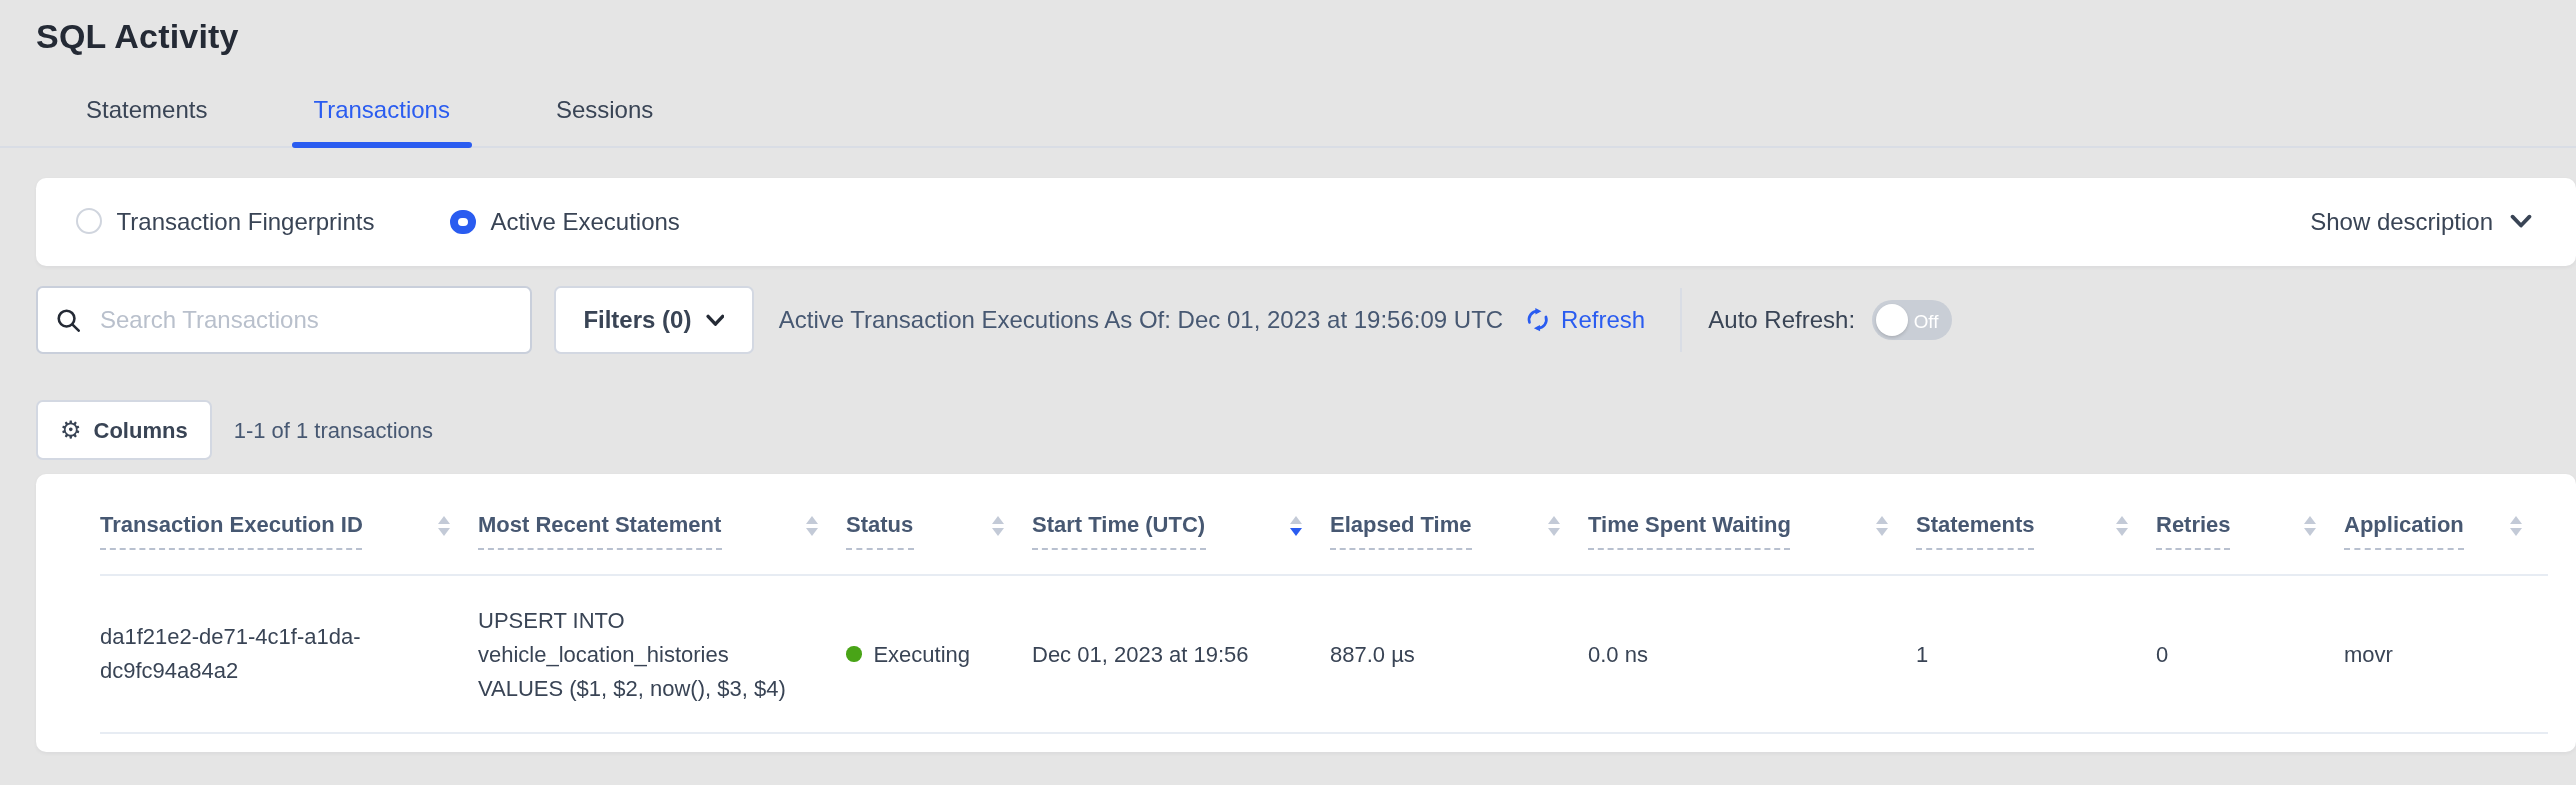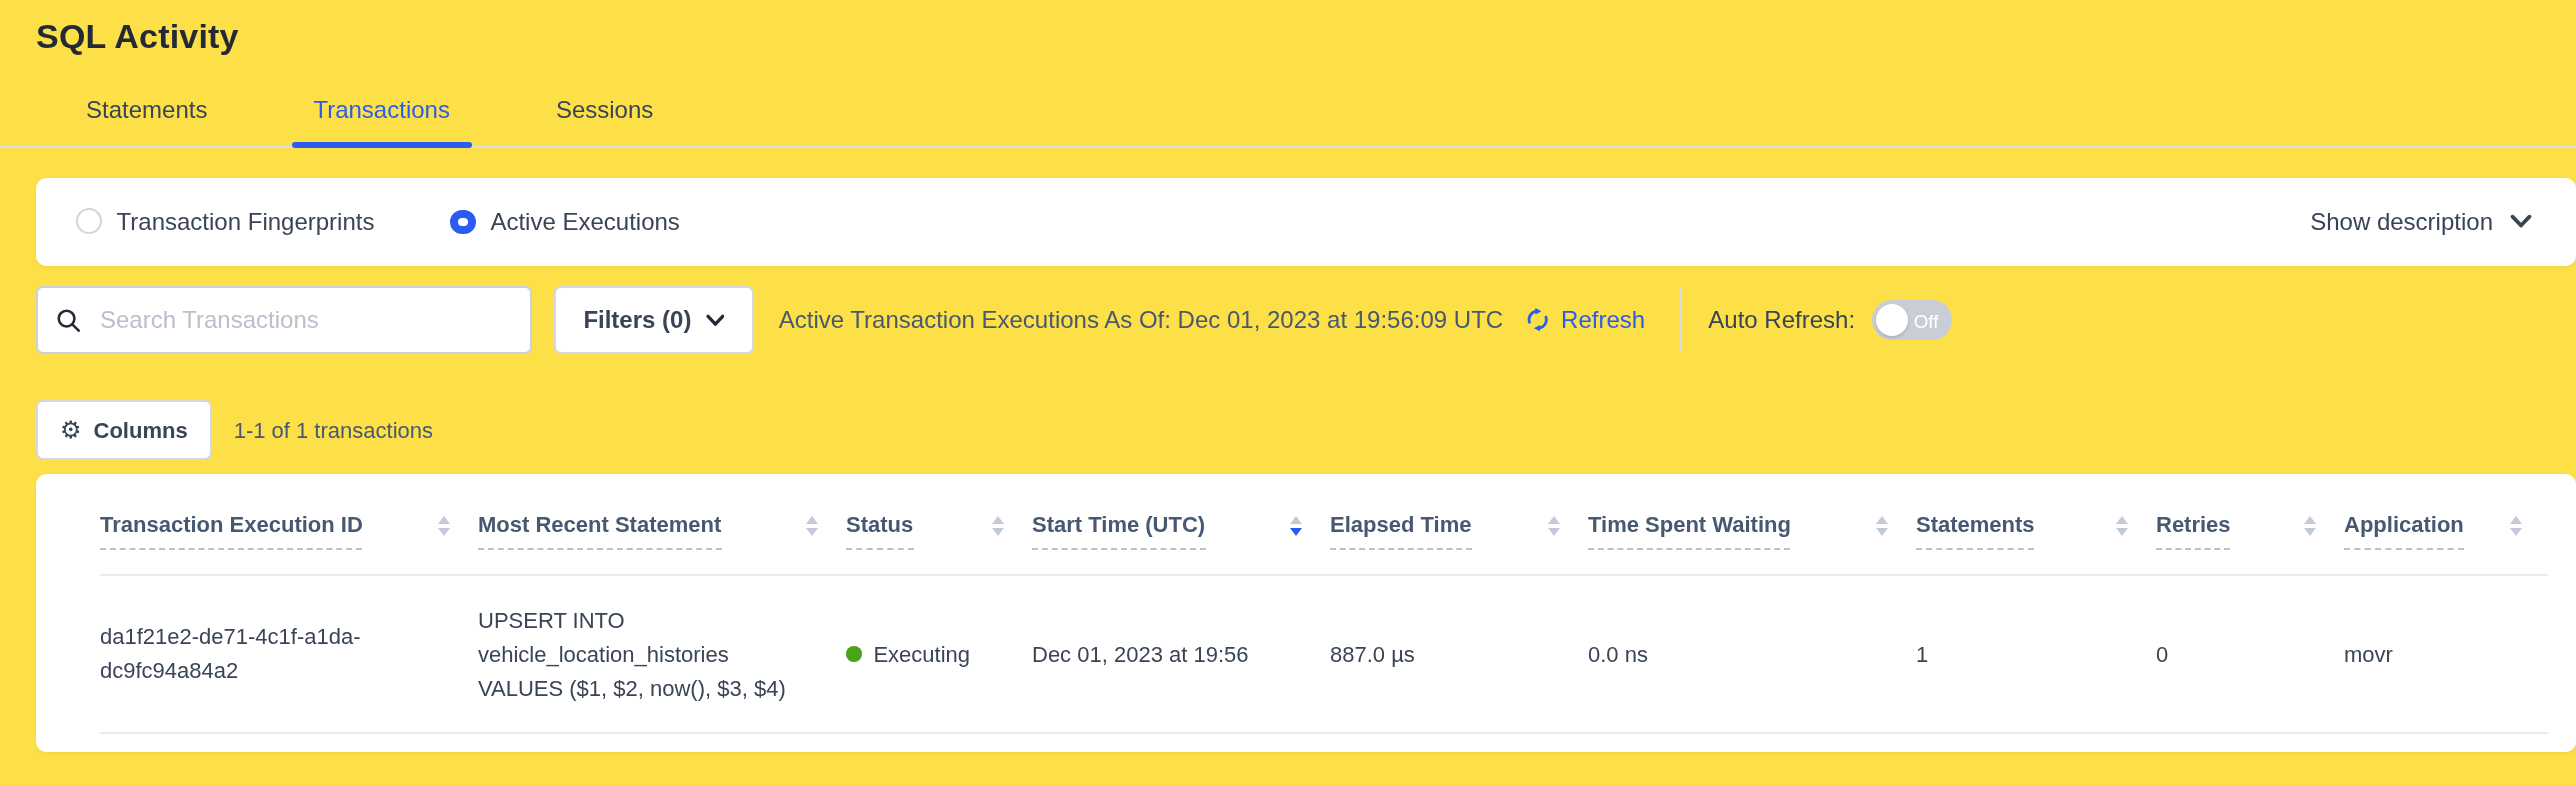--- a/index.html
+++ b/index.html
@@ -1,18 +1,18 @@
 <!DOCTYPE html>
 <html style="font-size:13.7px"><head>
 <meta charset="utf-8">
 <style>
   html, body { margin: 0; padding: 0; background: #f5f7fa; }
   .viewport {
     width: 2576px; height: 785px; overflow: hidden; position: relative;
-    background: #fde047;
+    background: #e5e5e5;
     font-family: "Liberation Sans", sans-serif;
   }
   .scale {
     width: 1288px; height: 393px;
     transform: scale(2); transform-origin: 0 0;
   }
   .page { position: relative; width: 1288px; height: 393px; }
 
   
   .page-title {

